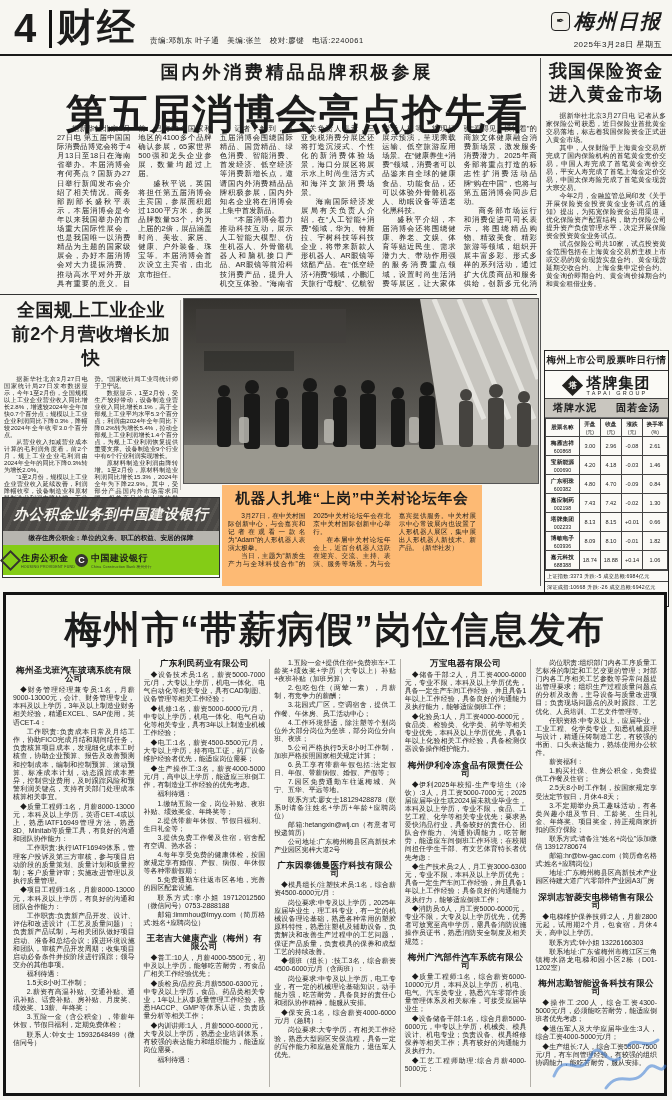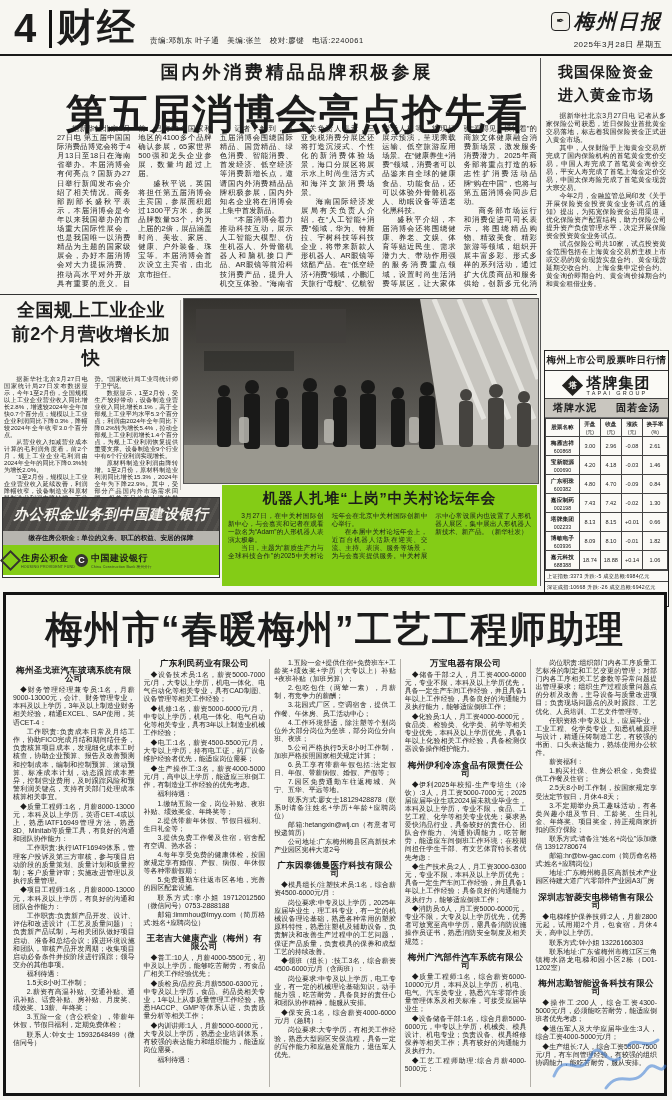--- a/index.html
+++ b/index.html
@@ -21,21 +21,21 @@
   .lead{position:absolute;left:57px;top:60px;width:480px;}
   .kicker{text-align:center;font-size:18px;font-weight:bold;letter-spacing:3px;}
   .lead-headline{text-align:center;font-size:41px;font-weight:900;letter-spacing:1px;margin-top:3px;white-space:nowrap;}
   .lead-body{position:absolute;left:57px;top:124px;width:480px;height:166px;column-count:6;column-gap:8px;font-size:7.4px;line-height:9.1px;text-align:justify;overflow:hidden;}
   .para{margin:0;text-indent:2em;}
   .rule-mid{position:absolute;top:294px;left:0;width:537px;height:1px;background:#333;}
   .vrule-right{position:absolute;left:540px;top:58px;width:1px;height:528px;background:#555;}
   .vrule-photo{position:absolute;left:180px;top:300px;width:1px;height:190px;background:#bdbab4;}
   
   .gold{position:absolute;left:546px;top:60px;width:120px;}
-  .gold-headline{font-size:15px;font-weight:900;text-align:center;line-height:23px;letter-spacing:1px;}
+  .gold-headline{font-size:18px;font-weight:900;text-align:center;line-height:23px;letter-spacing:1px;}
   .gold-body{margin-top:6px;height:182px;font-size:6.8px;line-height:8px;text-align:justify;overflow:hidden;}
   
   .stockbox{position:absolute;left:544px;top:350px;width:123px;border:1.2px solid #222;background:#fbfaf6;}
   .stock-title{font-size:9.5px;font-weight:900;text-align:center;padding:3px 0;border-bottom:1px solid #333;letter-spacing:.5px;}
   .brandrow{display:flex;align-items:center;justify-content:center;gap:5px;padding:4px 0 2px 0;}
   .diamond{width:15px;height:15px;background:#23221f;transform:rotate(45deg);display:flex;align-items:center;justify-content:center;margin:2px;}
   .diamond span{transform:rotate(-45deg);color:#f6f4ee;font-size:8px;font-weight:bold;}
   .brandtxt{text-align:left;}
   .brand-cn{font-size:15px;font-weight:900;letter-spacing:1px;line-height:15px;}
   .brand-en{font-size:5.5px;letter-spacing:2.2px;color:#222;}
@@ -48,21 +48,21 @@
   .stk-unit{display:block;font-size:5px;font-weight:normal;}
   .stk-sum{font-size:5.2px;border-top:.6px solid #444;padding:1.5px 2px;letter-spacing:.2px;white-space:nowrap;overflow:hidden;}
   .stk-credit{font-size:6px;text-align:right;padding:2px 4px 3px 0;}
   
   .industry{position:absolute;left:4px;top:298px;width:174px;}
   .ind-headline{font-size:18px;font-weight:900;text-align:center;line-height:24px;letter-spacing:.5px;}
   .ind-body{margin-top:5px;height:138px;column-count:2;column-gap:7px;font-size:6.1px;line-height:7px;text-align:justify;overflow:hidden;}
   
   .photo{position:absolute;left:183px;top:298px;width:354px;height:184px;border:1px solid #555;overflow:hidden;}
   
-  .capbox{position:absolute;left:222px;top:485px;width:315px;height:101px;background:#84cc16;padding:4px 6px;box-sizing:border-box;}
+  .capbox{position:absolute;left:222px;top:485px;width:260px;height:101px;background:#fdba74;padding:4px 6px;box-sizing:border-box;}
   .cap-headline{font-size:14.5px;font-weight:900;text-align:center;letter-spacing:1px;}
   .cap-body{margin-top:4px;height:74px;column-count:3;column-gap:8px;font-size:6.6px;line-height:8px;text-align:justify;overflow:hidden;}
   
   .bankad{position:absolute;left:2px;top:497px;width:218px;height:81px;border:1.2px solid #333;box-sizing:border-box;background:#fff;}
   .bank-head{height:33px;background:repeating-linear-gradient(115deg,#4a4845 0 6px,#54524e 6px 9px);color:#f6f4ee;display:flex;align-items:center;justify-content:center;font-family:"Liberation Serif",serif;font-style:italic;font-weight:bold;font-size:14.5px;letter-spacing:.5px;white-space:nowrap;}
   .bank-sub{height:14px;background:#b7b5af;font-size:6.6px;display:flex;align-items:center;justify-content:center;color:#17171a;font-weight:bold;}
   .bank-logos{height:30px;display:flex;align-items:center;justify-content:flex-start;background:#84cc16;}
   .logo-item{display:flex;align-items:center;gap:3px;}
   .hpf-icon{width:11px;height:11px;border:2px solid #35332f;transform:rotate(45deg);}
   .ccb-icon{width:13px;height:13px;border-radius:50%;background:#35332f;color:#fff;font-size:9px;font-weight:900;line-height:13px;text-align:center;}
@@ -323,21 +323,21 @@
         <div class="ccb-icon">C</div>
         <div>
           <div class="logo-cn">中国建设银行</div>
           <div class="logo-en">China Construction Bank 梅州分行</div>
         </div>
       </div>
     </div>
   </div>
 
   <div class="jobbox">
-    <div class="job-headline">梅州市“春暖梅州”工艺工程师助理</div>
+    <div class="job-headline">梅州市“带薪病假”岗位信息发布</div>
     <div class="job-cols">
         <div class="job-co">梅州圣戈班汽车玻璃系统有限公司</div>
         <div class="job-i">◆财务管理经理兼专员:1名，月薪9000-13000元，会计、财务管理专业，本科及以上学历，3年及以上制造业财务相关经验，精通EXCEL、SAP使用，英语CET-4：</div>
         <div class="job-p">工作职责:负责成本日常及月结工作，协助FICO完成月结和期间结任务，负责核算项目成本，发现细化成本工时核查，协助企业预算、报告及改善预测和控制成本，编制和控制预算、滚动预算、标准成本计划，动态跟踪成本差异，控制营业费用，及时跟踪风险和预警利润关键点，支持有关部门处理成本核算相关事宜。</div>
         <div class="job-i">◆质量工程师:1名，月薪8000-13000元，本科及以上学历，英语CET-4或以上，熟悉IATF16949管理方法，熟悉8D、Minitab等质量工具，有良好的沟通和团队协作能力：</div>
         <div class="job-p">工作职责:执行IATF16949体系，管理客户投诉及第三方审核，参与项目启动阶段的质量策划、质量计划和质量控制；客户质量评审；实施改进管理以及执行质量管理。</div>
         <div class="job-i">◆项目工程师:1名，月薪8000-13000元，本科及以上学历，有良好的沟通和团队合作能力：</div>
         <div class="job-p">工作职责:负责新产品开发、设计、评估和改进设计（工艺及质量问题）；负责新产品试制，与相关团队做好项目启动、准备和总结会议；跟进环境设施和团队，审核产品开发周期；收集项目启动必备条件并按阶段进行跟踪；领导交办的其他事项。</div>
         <div class="job-p">福利待遇：</div>
         <div class="job-p">1.5天8小时工作制；</div>

